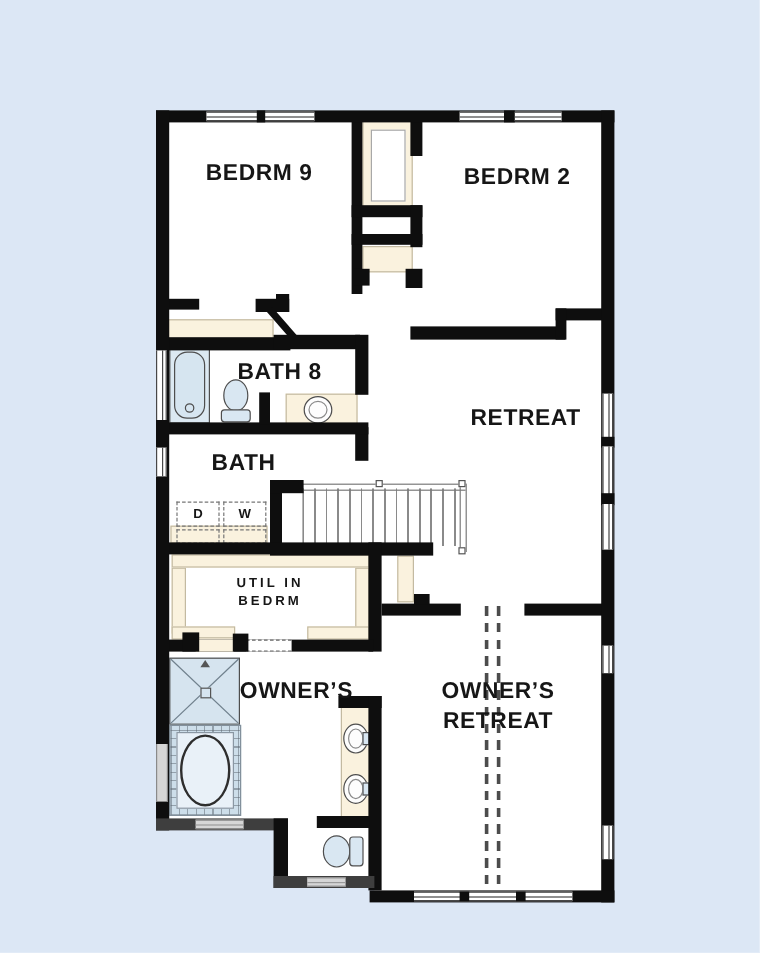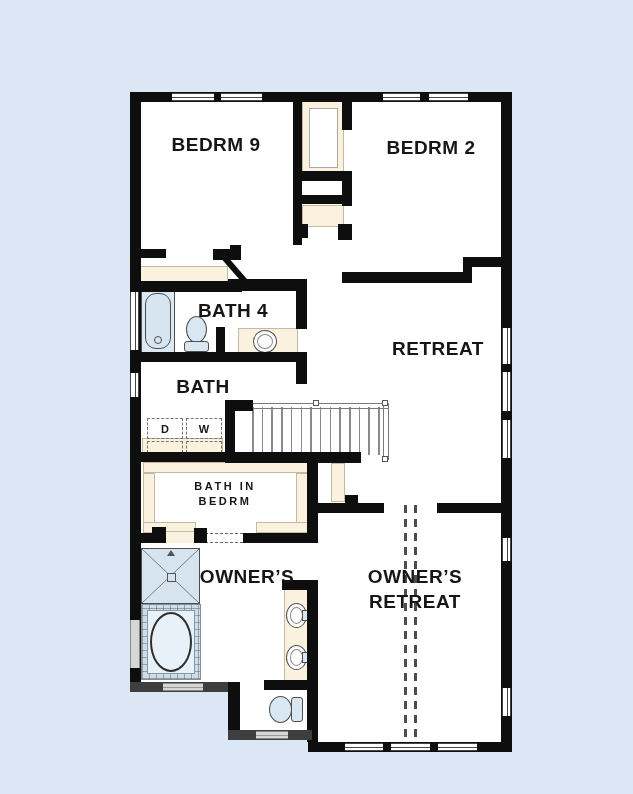--- a/index.html
+++ b/index.html
@@ -180,25 +180,25 @@
   <div class="w" style="left:430px;top:743px;width:8px;height:8px;"></div>
   <div class="gwinh" style="left:163px;top:683px;width:40px;height:8px;"></div>
   <div class="gwinh" style="left:256px;top:731px;width:32px;height:8px;"></div>
   <div class="gwinv" style="left:130px;top:620px;width:10px;height:48px;"></div>
 
   <div class="dline" style="left:404px;top:505px;height:238px;"></div>
   <div class="dline" style="left:414px;top:505px;height:238px;"></div>
 
   <div class="lbl big" style="left:146px;top:132px;width:140px;"><span>BEDRM 9</span></div>
   <div class="lbl big" style="left:361px;top:135px;width:140px;"><span>BEDRM 2</span></div>
-  <div class="lbl big" style="left:173px;top:298px;width:120px;"><span>BATH 4</span></div>
+  <div class="lbl big" style="left:173px;top:298px;width:120px;"><span>BATH 8</span></div>
   <div class="lbl big" style="left:378px;top:336px;width:120px;"><span>RETREAT</span></div>
   <div class="lbl big" style="left:163px;top:374px;width:80px;"><span>BATH</span></div>
   <div class="lbl small" style="left:165px;top:479px;width:120px;">
-    <span style="display:block;">BATH IN</span>
+    <span style="display:block;">UTIL IN</span>
     <span style="display:block;">BEDRM</span>
   </div>
   <div class="lbl big" style="left:187px;top:564px;width:120px;">
     <span style="display:block;">OWNER’S</span>
   </div>
   <div class="lbl big" style="left:355px;top:564px;width:120px;">
     <span style="display:block;">OWNER’S</span>
     <span style="display:block;">RETREAT</span>
   </div>
   <div class="lbl tiny" style="left:147px;top:423px;width:36px;"><span>D</span></div>

